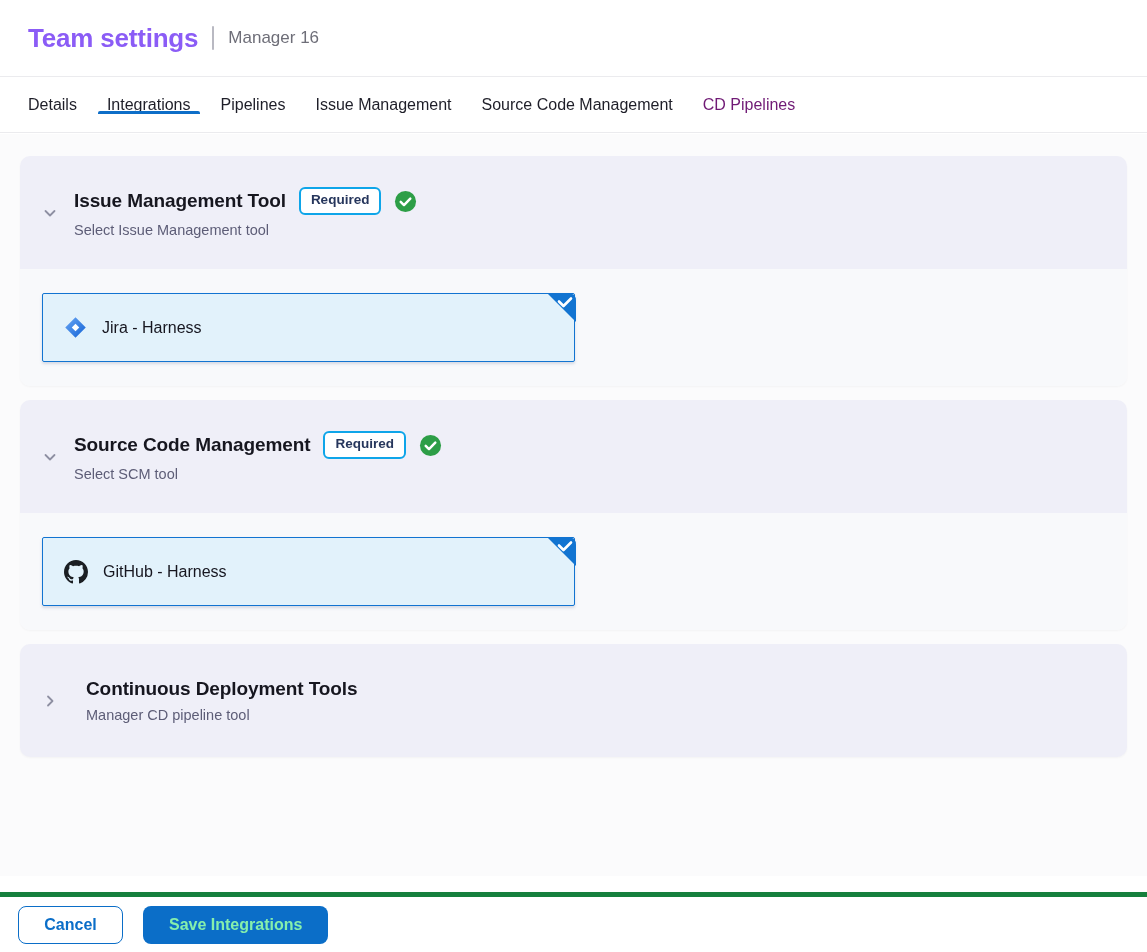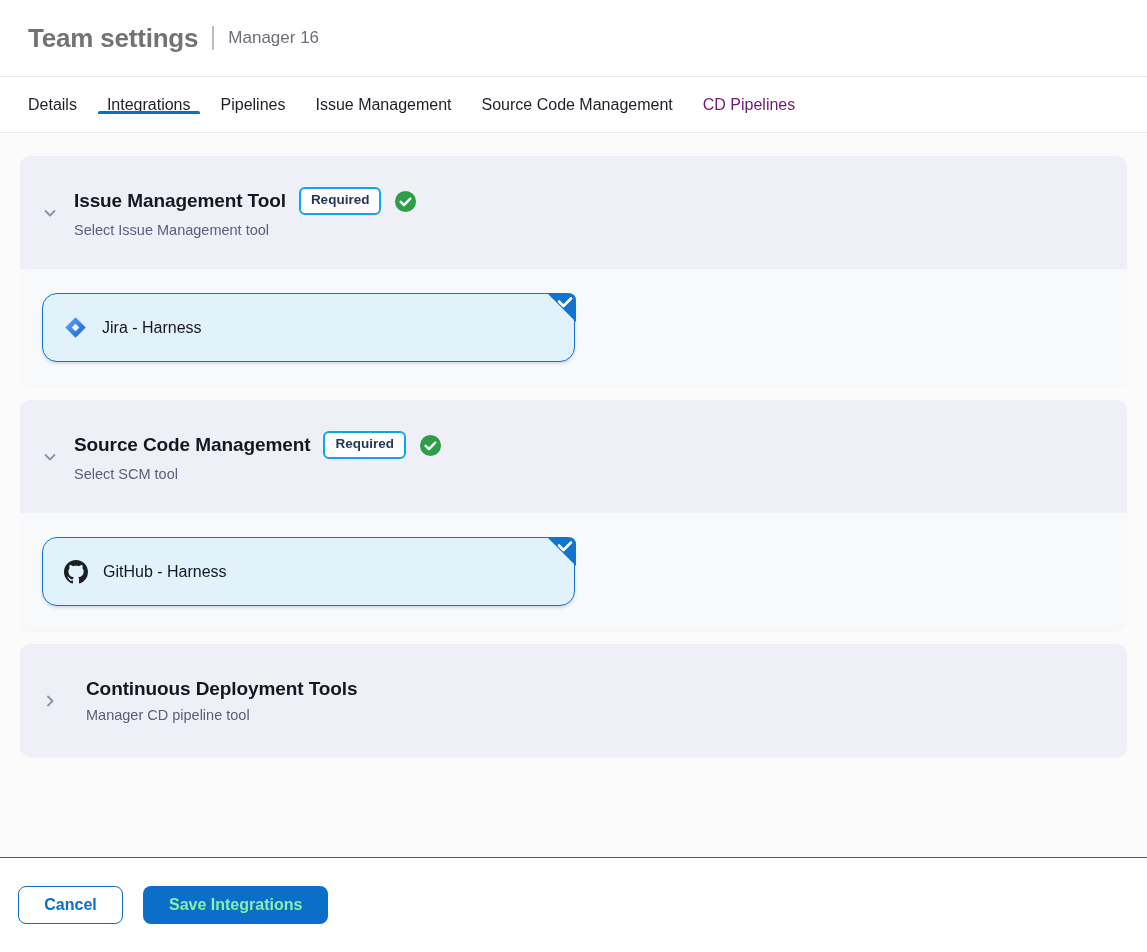--- a/index.html
+++ b/index.html
@@ -14,21 +14,21 @@
 
   
   .page-header {
     height: 77px;
     display: flex;
     align-items: center;
     padding: 0 28px;
     border-bottom: 1px solid #ebebee;
     background: #fff;
   }
-  .page-title { font-size: 26px; font-weight: bold; color: #737373; letter-spacing: -0.2px; }
+  .page-title { font-size: 26px; font-weight: bold; color: #8b5cf6; letter-spacing: -0.2px; }
   .title-divider { width: 2px; height: 24px; background: #b9b9c2; margin: 0 14px 0 14px; border-radius: 1px; }
   .page-subtitle { font-size: 17px; color: #6e6e78; }
 
   
   .tabbar {
     height: 56px;
     display: flex;
     align-items: center;
     padding: 0 28px;
     border-bottom: 1px solid #ebebee;
@@ -95,21 +95,21 @@
     background: #f8f9fb;
     height: 117px;
     padding: 24px 0 0 22px;
   }
   .tool-card {
     position: relative;
     width: 533px;
     height: 69px;
     background: #e2f2fb;
     border: 1.5px solid #1274d1;
-    border-radius: 15px;
+    border-radius: 2px;
     display: flex;
     align-items: center;
     padding: 0 20px 0 21px;
     gap: 15px;
     cursor: pointer;
     box-shadow: 0 2px 3px rgba(90,110,150,0.22);
   }
   .tool-label { font-size: 16px; color: #16161f; }
   .corner-check {
     position: absolute;
@@ -123,23 +123,23 @@
     display: flex;
     align-items: center;
     padding: 0 24px 0 22px;
     gap: 12px;
   }
 
   
   .footer {
     position: absolute;
     left: 0; right: 0; bottom: 0;
-    height: 95px;
-    background: #ffffff;
-    border-top: 1px solid #15803d;
+    height: 60px;
+    background: #ffffff;
+    border-top: 5px solid #15803d;
     display: flex;
     align-items: center;
     padding: 0 18px;
     gap: 20px;
   }
   .btn {
     height: 38px;
     border-radius: 8px;
     font-family: "Liberation Sans", sans-serif;
     font-size: 16px;

